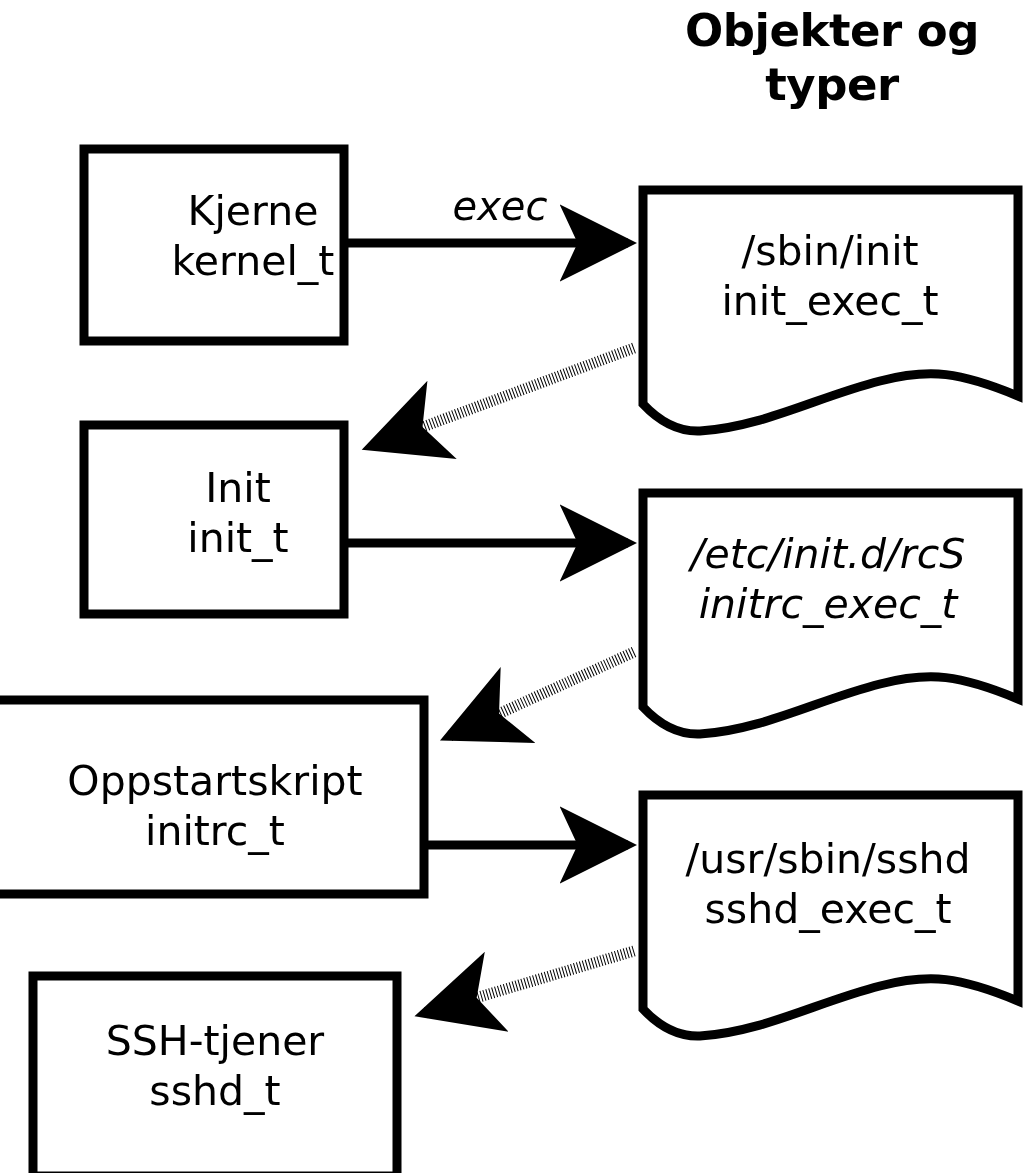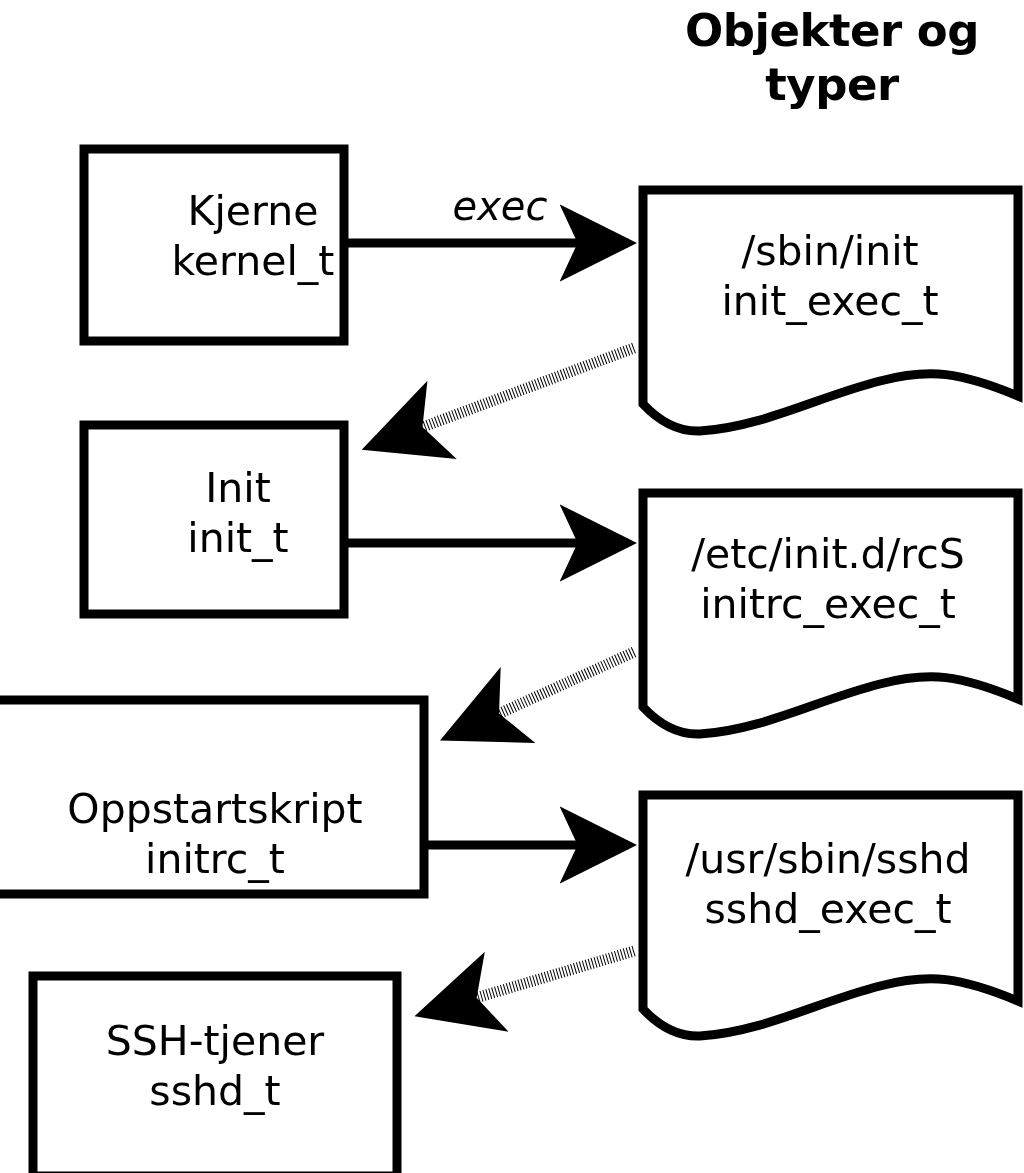--- a/index.html
+++ b/index.html
@@ -52,26 +52,26 @@
     position: absolute;
     text-align: center;
     font-size: 40px;
     line-height: 44px;
     font-style: italic;
   }
 
   
   #label-kernel   { left: 75px;  top: 186px; width: 268px; margin-left: 44px; }
   #label-init     { left: 80px;  top: 463px; width: 268px; margin-left: 24px; }
-  #label-initrc   { left: 2px;   top: 784px; width: 426px; }
+  #label-initrc   { left: 2px;   top: 756px; width: 426px; }
   #label-sshd     { left: 28px;  top: 1016px; width: 374px; }
 
   
   #label-initexec   { left: 640px; top: 226px; width: 380px; }
-  #label-initrcexec { left: 638px; top: 529px; width: 380px; }
+  #label-initrcexec { left: 638px; top: 529px; width: 380px; font-style: italic; }
   #label-sshdexec   { left: 638px; top: 834px; width: 380px; }
 
   #label-exec { left: 400px; top: 184px; width: 200px; }
 </style>
 </head>
 <body>
 
 <div id="diagram-root">
 
   <svg class="diagram-svg" viewBox="0 0 1024 1173">

